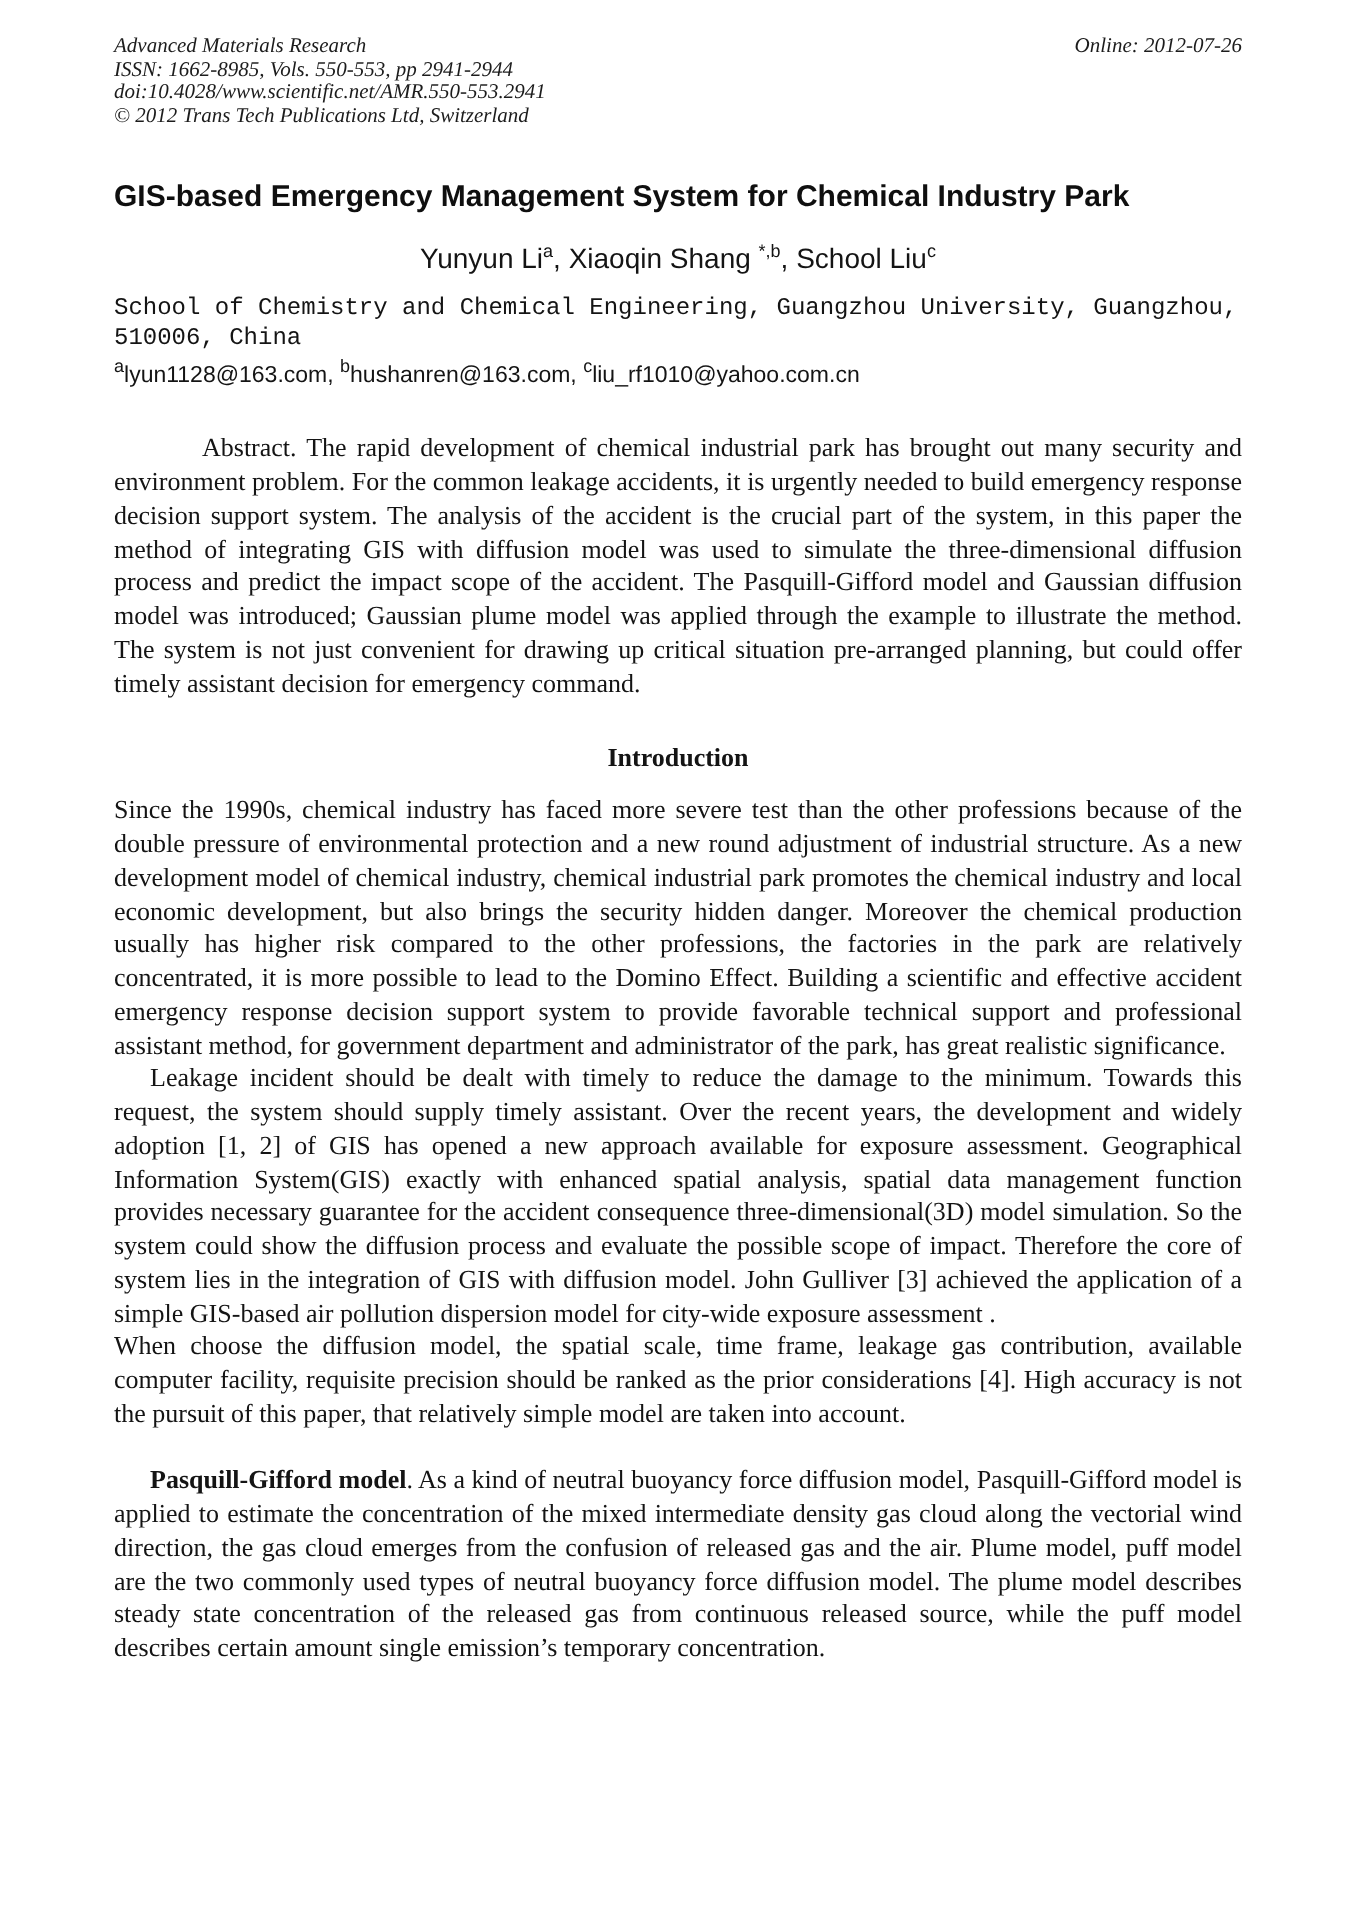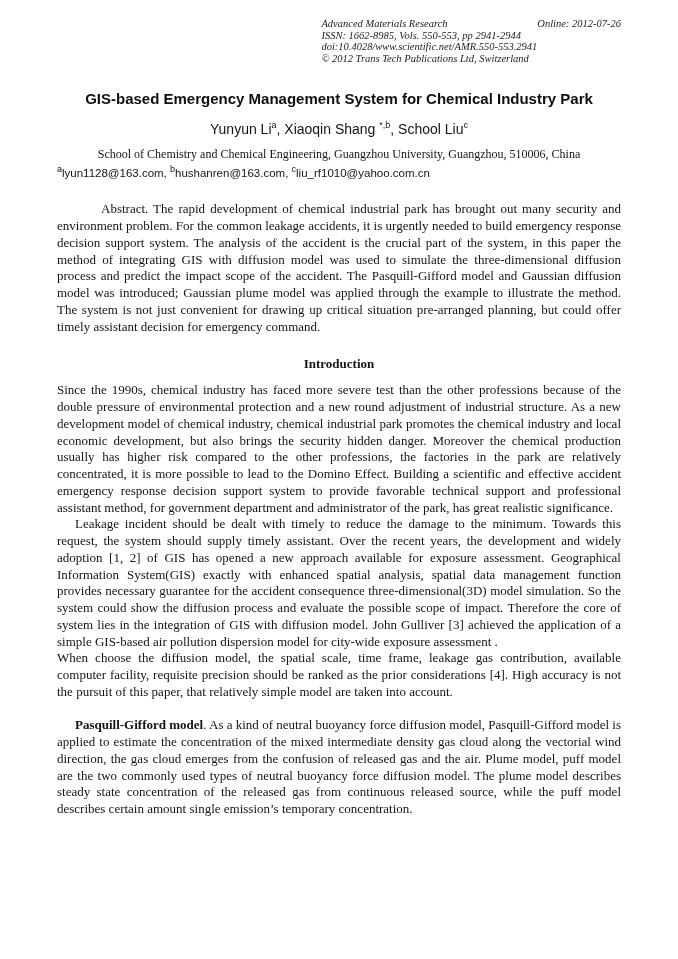--- a/index.html
+++ b/index.html
@@ -11,55 +11,55 @@
     margin: 0 auto;
     background: #ffffff;
     padding: 18px 57px 0 57px;
     color: #141414;
     font-family: "Liberation Serif", serif;
     overflow: hidden;
   }
   
   .jheader {
     display: flex;
-    justify-content: flex-end;
+    justify-content: space-between;
     align-items: flex-start;
     font-family: "Liberation Serif", serif;
     font-style: italic;
     font-size: 10.5px;
     line-height: 11.6px;
     color: #1c1c1c;
   }
   .jheader .hline { white-space: nowrap; }
   
   .title {
     margin: 26px 0 0 0;
     font-family: "Liberation Sans", sans-serif;
     font-weight: bold;
     font-size: 15px;
     line-height: 18px;
-    text-align: center;
+    text-align: left;
     color: #0f0f0f;
   }
   .authors {
     margin-top: 13px;
     text-align: center;
     font-family: "Liberation Sans", sans-serif;
     font-size: 14px;
     line-height: 17px;
     color: #141414;
   }
   .authors sup, .emails sup {
     font-size: 9px;
     line-height: 0;
   }
   .affiliation {
     margin-top: 9px;
-    text-align: center;
-    font-family: Liberation Serif, serif;
+    text-align: left;
+    font-family: Liberation Mono, monospace;
     font-size: 12px;
     line-height: 15px;
   }
   .emails {
     margin-top: 4px;
     font-family: "Liberation Sans", sans-serif;
     font-size: 11.5px;
     line-height: 14px;
   }
   .corresponding {

